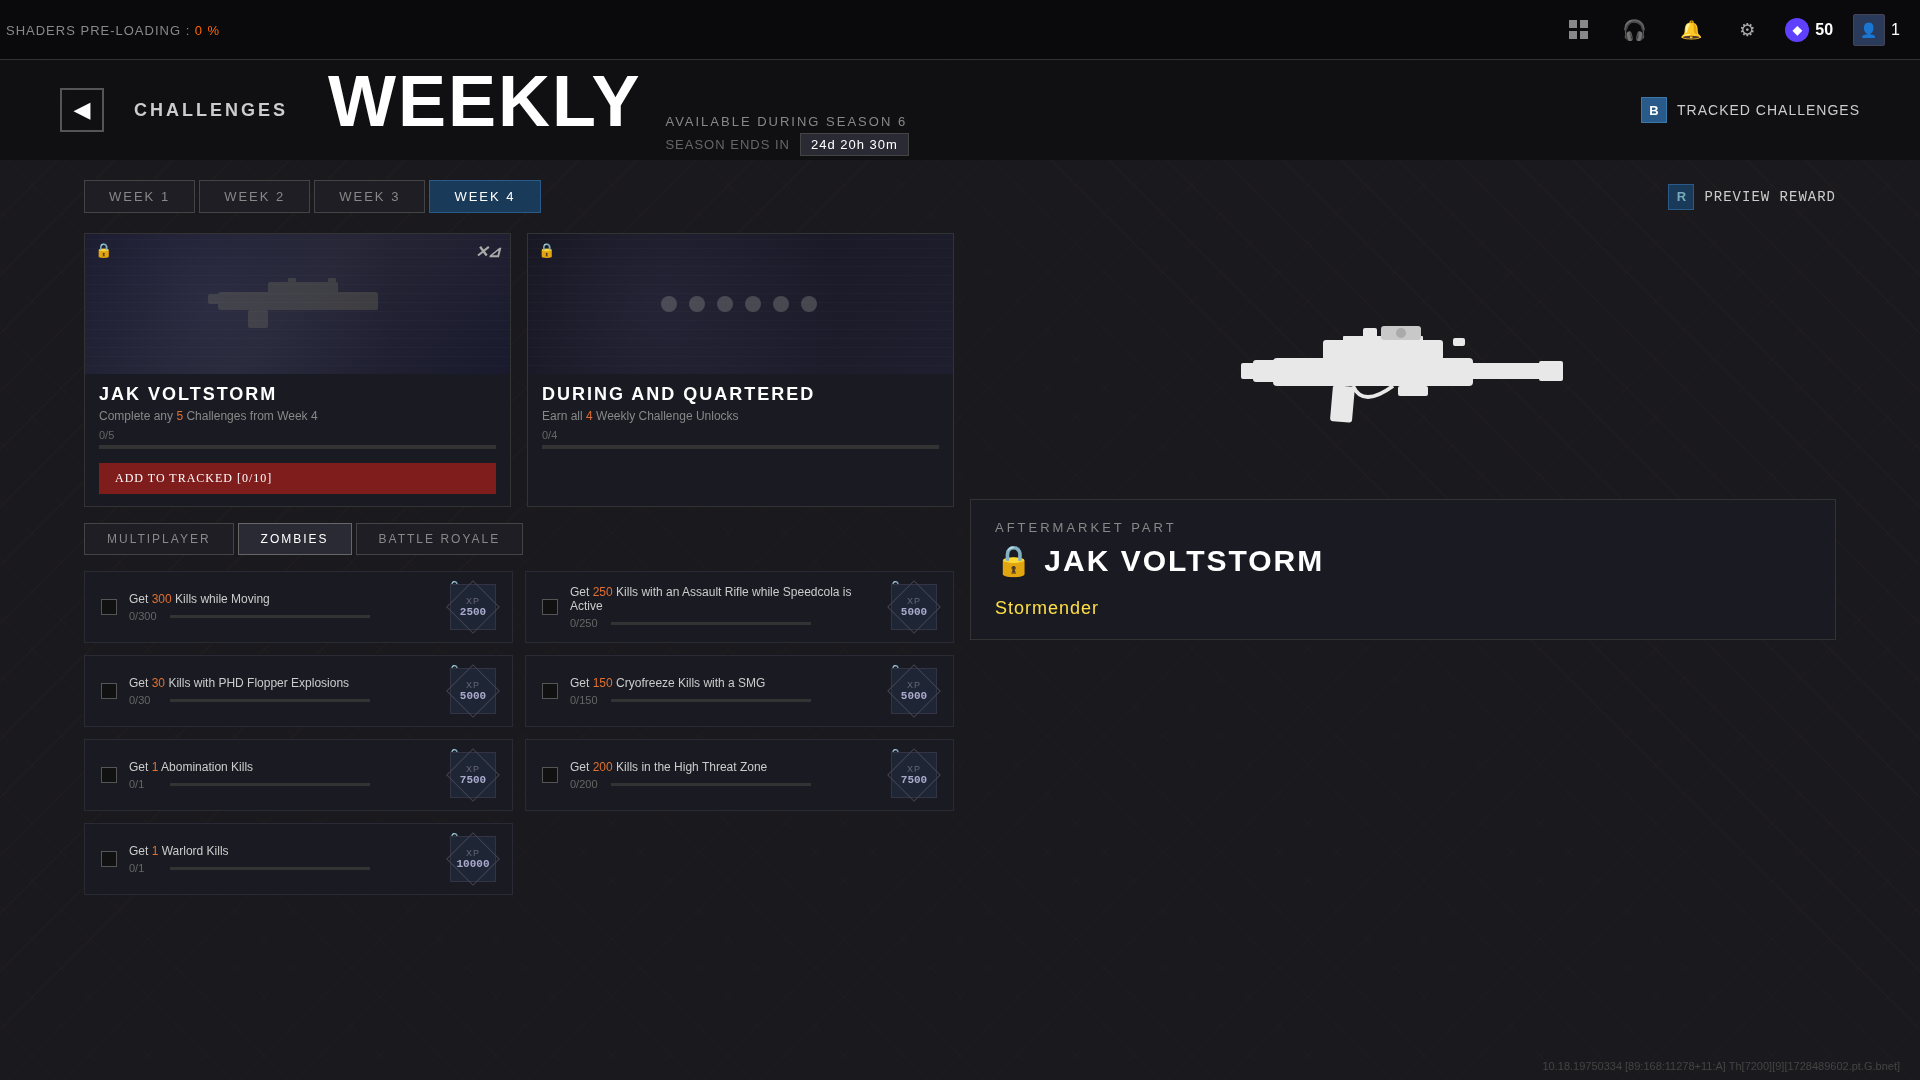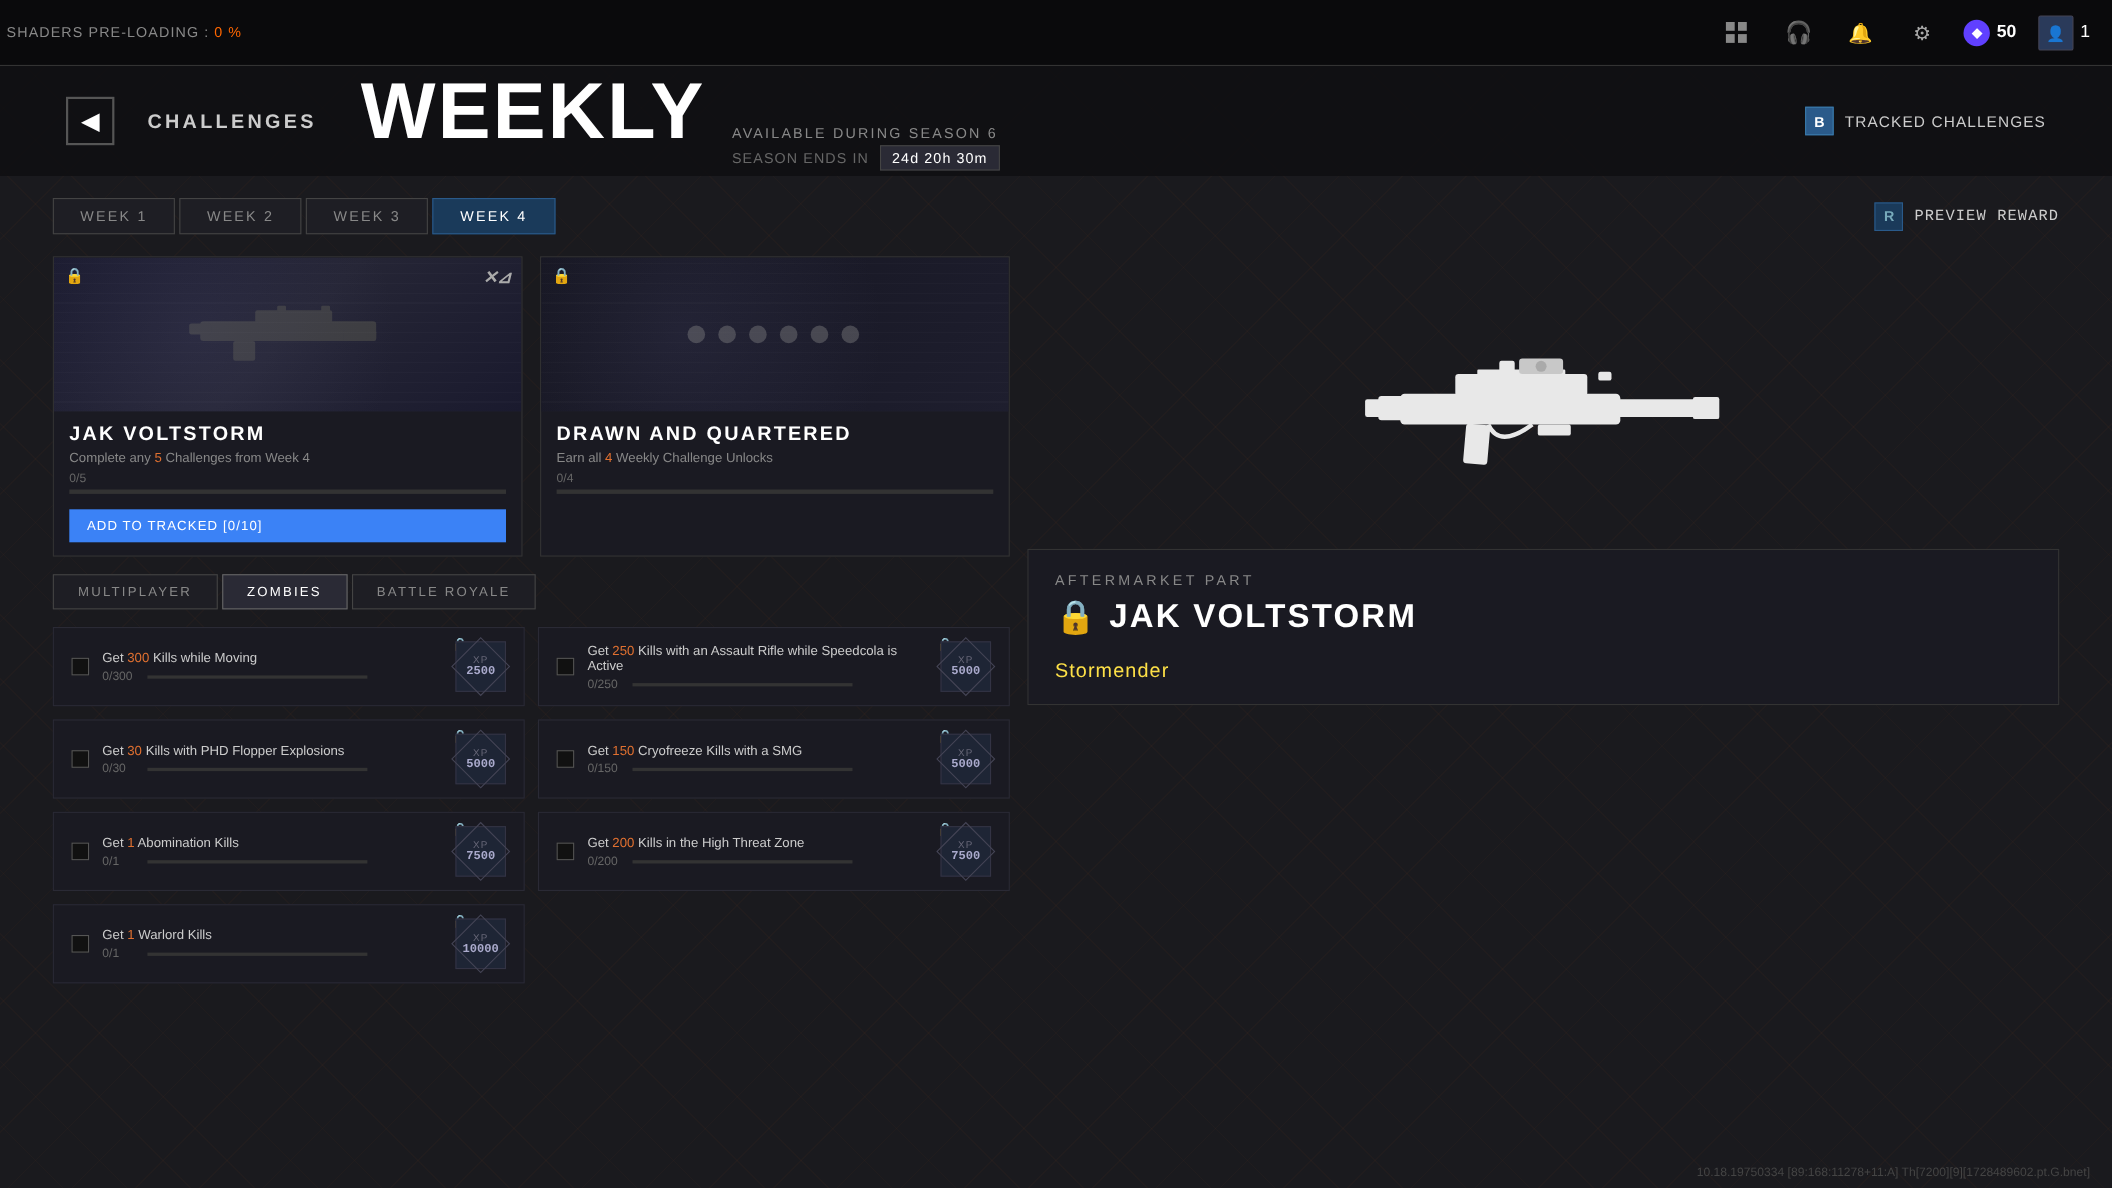--- a/index.html
+++ b/index.html
@@ -197,21 +197,21 @@
       color: #ccc;
     }
 
     
     .main-content {
       position: absolute;
       top: 160px;
       left: 0;
       right: 0;
       bottom: 0;
-      padding: 20px 48px;
+      padding: 20px 84px;
     }
 
     
     .week-tabs {
       display: flex;
       gap: 4px;
       margin-bottom: 20px;
       align-items: center;
       justify-content: space-between;
     }
@@ -347,30 +347,31 @@
       margin-bottom: 6px;
     }
 
     .progress-bar-fill {
       height: 100%;
       background: #555;
       width: 0%;
     }
 
     .add-tracked-btn {
-      background: #3b82f6;
+      background: #7f1d1d;
       border: none;
       color: #fff;
       padding: 8px 16px;
       font-size: 12px;
       letter-spacing: 1px;
       cursor: pointer;
       margin-top: 8px;
       width: 100%;
       text-align: left;
+      font-family: Liberation Serif, serif;
     }
 
     
     .mode-tabs {
       display: flex;
       gap: 4px;
       margin-bottom: 16px;
     }
 
     .mode-tab {
@@ -665,21 +666,21 @@
             <div style="display:grid;grid-template-columns:repeat(6,20px);gap:8px;opacity:0.4;">
               <div style="width:16px;height:16px;border-radius:50%;background:#888;"></div>
               <div style="width:16px;height:16px;border-radius:50%;background:#888;"></div>
               <div style="width:16px;height:16px;border-radius:50%;background:#888;"></div>
               <div style="width:16px;height:16px;border-radius:50%;background:#888;"></div>
               <div style="width:16px;height:16px;border-radius:50%;background:#888;"></div>
               <div style="width:16px;height:16px;border-radius:50%;background:#888;"></div>
             </div>
           </div>
           <div class="reward-card-body">
-            <div class="reward-card-title">DRAWN AND QUARTERED</div>
+            <div class="reward-card-title">DURING AND QUARTERED</div>
             <div class="reward-card-desc">
               <span>Earn all</span>
               <span class="highlight" style="color:#e07030;">4</span>
               <span> Weekly Challenge Unlocks</span>
             </div>
             <div style="font-size:11px;color:#666;margin-bottom:4px;">0/4</div>
             <div class="progress-bar-container">
               <div class="progress-bar-fill" style="width:0%"></div>
             </div>
           </div>

